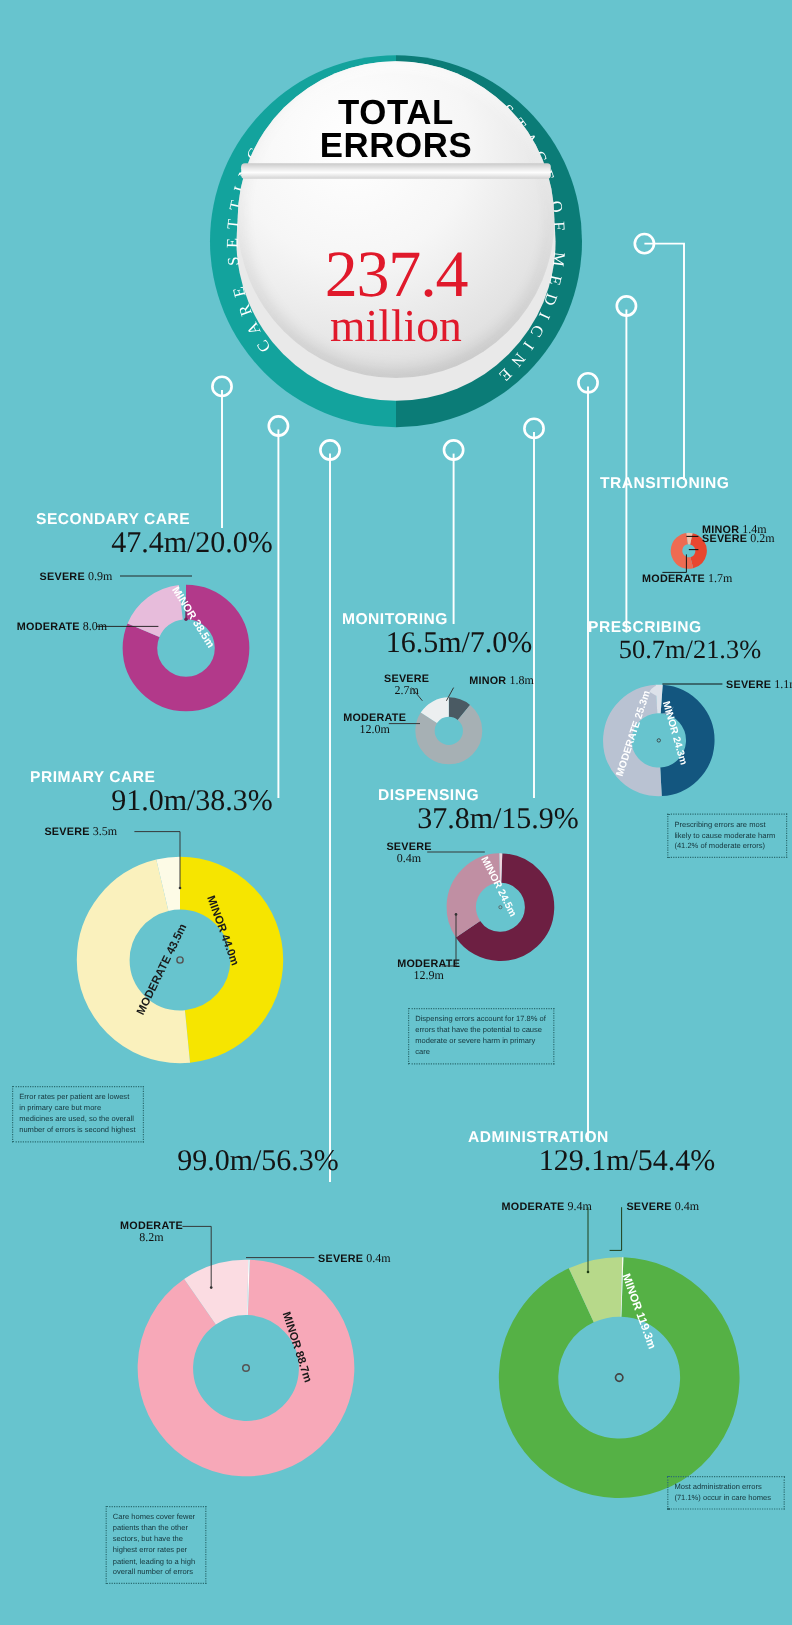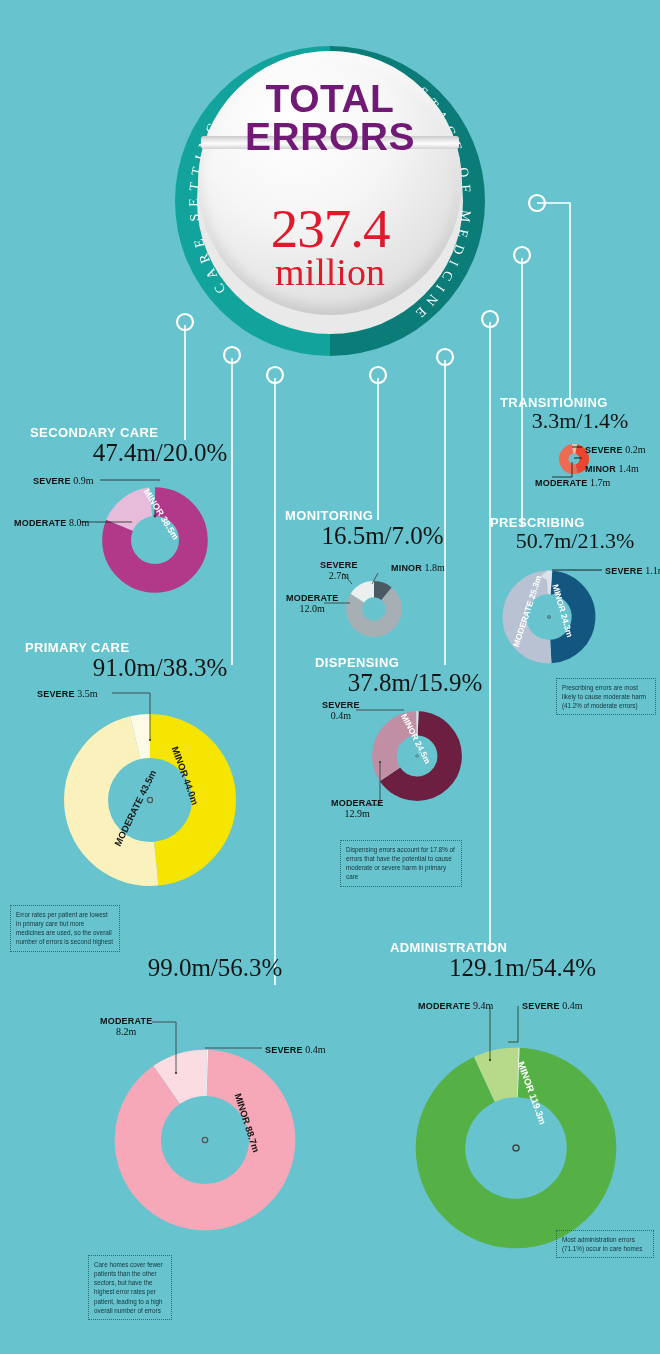--- a/index.html
+++ b/index.html
@@ -21,21 +21,21 @@
       radial-gradient(circle at 36% 26%, #ffffff 0%, #f6f6f6 38%, #e2e2e2 72%, #cfcfcf 100%);
     box-shadow: inset 0 -6px 14px rgba(0,0,0,.12), inset 0 5px 10px rgba(255,255,255,.9);
   }
   .pill-score {
     position:absolute; left:46px; top:128px; width:258px; height:13px;
     background: linear-gradient(to bottom, #c9c9c9 0%, #eaeaea 35%, #fdfdfd 60%, #d2d2d2 100%);
     border-radius:3px;
   }
   .pill-top-label {
     position:absolute; left:43px; top:72px; width:264px; text-align:center;
-    color:#701a75; font-weight:bold; font-size:39px; line-height:.98;
+    color:#000000; font-weight:bold; font-size:29px; line-height:.98;
     letter-spacing:.5px;
   }
   .pill-total {
     position:absolute; left:43px; top:165px; width:264px; text-align:center;
     color:#e0192b; font-family:"Liberation Serif", serif;
   }
   .pill-total .big { display:block; font-size:55px; line-height:1; letter-spacing:-1px;margin-top:28px; }
   .pill-total .sub { display:block; font-size:38px; line-height:1.05; margin-top:-3px; }
 
   
@@ -241,32 +241,31 @@
   <svg class="connectors" width="660" height="1354">
     <path d="M356,710 L404,710" stroke="#333" stroke-width="0.8" fill="none"></path>
     <path d="M368,805 L380,805 L380,762" stroke="#333" stroke-width="0.8" fill="none"></path>
     <circle cx="380" cy="762" r="1.1" fill="#333"></circle>
   </svg>
   <div style="position:absolute; left:408px; top:712px; transform:rotate(63deg); transform-origin:left top; color:#fff; font-weight:bold; font-size:8.5px;">MINOR 24.5m</div>
   <div class="note" style="left:340px; top:840px; width:122px;">Dispensing errors account for 17.8% of errors that have the potential to cause moderate or severe harm in primary care</div>
 
   <div class="sect" style="left:500px; top:395px; width:160px;">
     <div class="sect-title">TRANSITIONING</div>
-    <div class="sect-value small">3.3m/1.4%</div>
   </div>
   <svg class="donut" style="left:558px; top:443px;" width="32" height="32" viewBox="0 0 100 100">
     <circle cx="50" cy="50" r="32" fill="none" stroke="#e8462f" stroke-width="30" stroke-dasharray="85.3 115.8" transform="rotate(-78 50 50)"></circle>
     <circle cx="50" cy="50" r="32" fill="none" stroke="#ee6b52" stroke-width="30" stroke-dasharray="103.6 97.5" stroke-dashoffset="-85.3" transform="rotate(-78 50 50)"></circle>
     <circle cx="50" cy="50" r="32" fill="none" stroke="#f4bfa8" stroke-width="30" stroke-dasharray="12.2 188.9" stroke-dashoffset="-188.9" transform="rotate(-78 50 50)"></circle>
   </svg>
   <div class="lbl" style="left:585px; top:418px;margin-top:26px;">
     <b>SEVERE</b>
     <span class="num">0.2m</span>
   </div>
-  <div class="lbl" style="left:585px; top:463px;text-align:right;">
+  <div class="lbl" style="left:585px; top:436px;text-align:right;">
     <b>MINOR</b>
     <span class="num">1.4m</span>
   </div>
   <div class="lbl" style="left:535px; top:477px;">
     <b>MODERATE</b>
     <span class="num">1.7m</span>
   </div>
   <svg class="connectors" width="660" height="1354">
     <path d="M572,447 L582,447" stroke="#111" stroke-width="0.9" fill="none"></path>
     <path d="M574,458 L582,458" stroke="#111" stroke-width="0.9" fill="none"></path>

